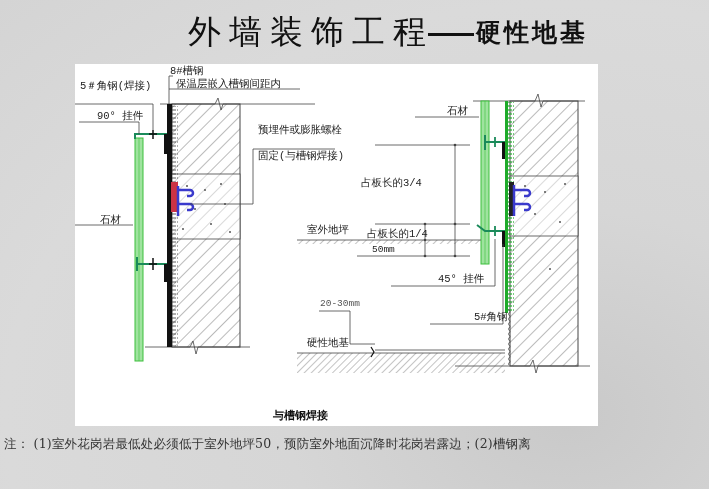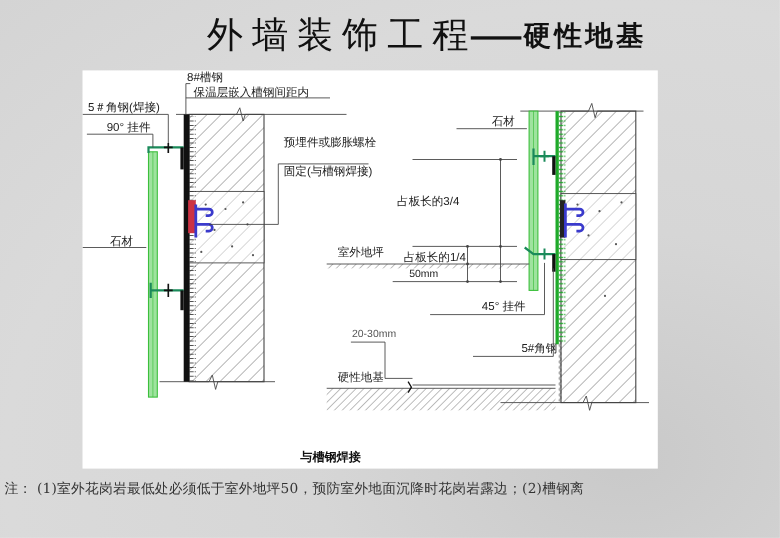--- a/index.html
+++ b/index.html
@@ -18,21 +18,21 @@
   }
   .title-dash { display:inline-block; width:46px; height:3px; background:#111; margin:0 2px 0 -6px; position:relative; top:2px; }
   .title-sub {
     font-family:"DejaVu Sans", sans-serif; font-size:25px; color:#111; font-weight:bold; letter-spacing:3px;
   }
   .panel {
     position:absolute; left:75px; top:64px; width:523px; height:362px; background:#fff;
   }
   .panel svg { position:absolute; left:0; top:0; }
   .lbl {
-    position:absolute; font-family:Liberation Sans, sans-serif; font-size:10.5px; color:#222; white-space:nowrap; line-height:12px;
+    position:absolute; font-family:Liberation Mono, monospace; font-size:10.5px; color:#222; white-space:nowrap; line-height:12px;
   }
   .caption {
     position:absolute; left:198px; top:344px; font-family:"DejaVu Sans", sans-serif; font-size:11px; font-weight:bold; color:#111;
   }
   .note {
     position:absolute; left:4px; top:434px; width:704px; font-family:"DejaVu Serif", serif;
     font-size:12.5px; color:#333; line-height:19px; letter-spacing:0.2px;
   }
 </style>
 </head>
@@ -182,21 +182,21 @@
       </g>
 
       <rect x="222" y="289" width="208" height="20" fill="url(#hatchFine)"></rect>
       <line x1="222" y1="289" x2="430" y2="289" stroke="#444" stroke-width="0.8"></line>
       <path d="M296 283 l3 5 l-3 5" fill="none" stroke="#111" stroke-width="1.2"></path>
     </g>
   </svg>
 
   <span class="lbl" style="left:95px;top:1px">8#槽钢</span>
   <span class="lbl" style="left:101px;top:14px">保温层嵌入槽钢间距内</span>
-  <span class="lbl" style="left:5px;top:28px">5＃角钢(焊接)</span>
+  <span class="lbl" style="left:5px;top:16px">5＃角钢(焊接)</span>
   <span class="lbl" style="left:22px;top:46px">90° 挂件</span>
   <span class="lbl" style="left:183px;top:60px">预埋件或膨胀螺栓</span>
   <span class="lbl" style="left:183px;top:86px">固定(与槽钢焊接)</span>
   <span class="lbl" style="left:25px;top:150px">石材</span>
 
   <span class="lbl" style="left:372px;top:41px">石材</span>
   <span class="lbl" style="left:286px;top:113px">占板长的3/4</span>
   <span class="lbl" style="left:232px;top:160px">室外地坪</span>
   <span class="lbl" style="left:292px;top:164px">占板长的1/4</span>
   <span class="lbl" style="left:297px;top:180px;font-size:9.5px">50mm</span>

